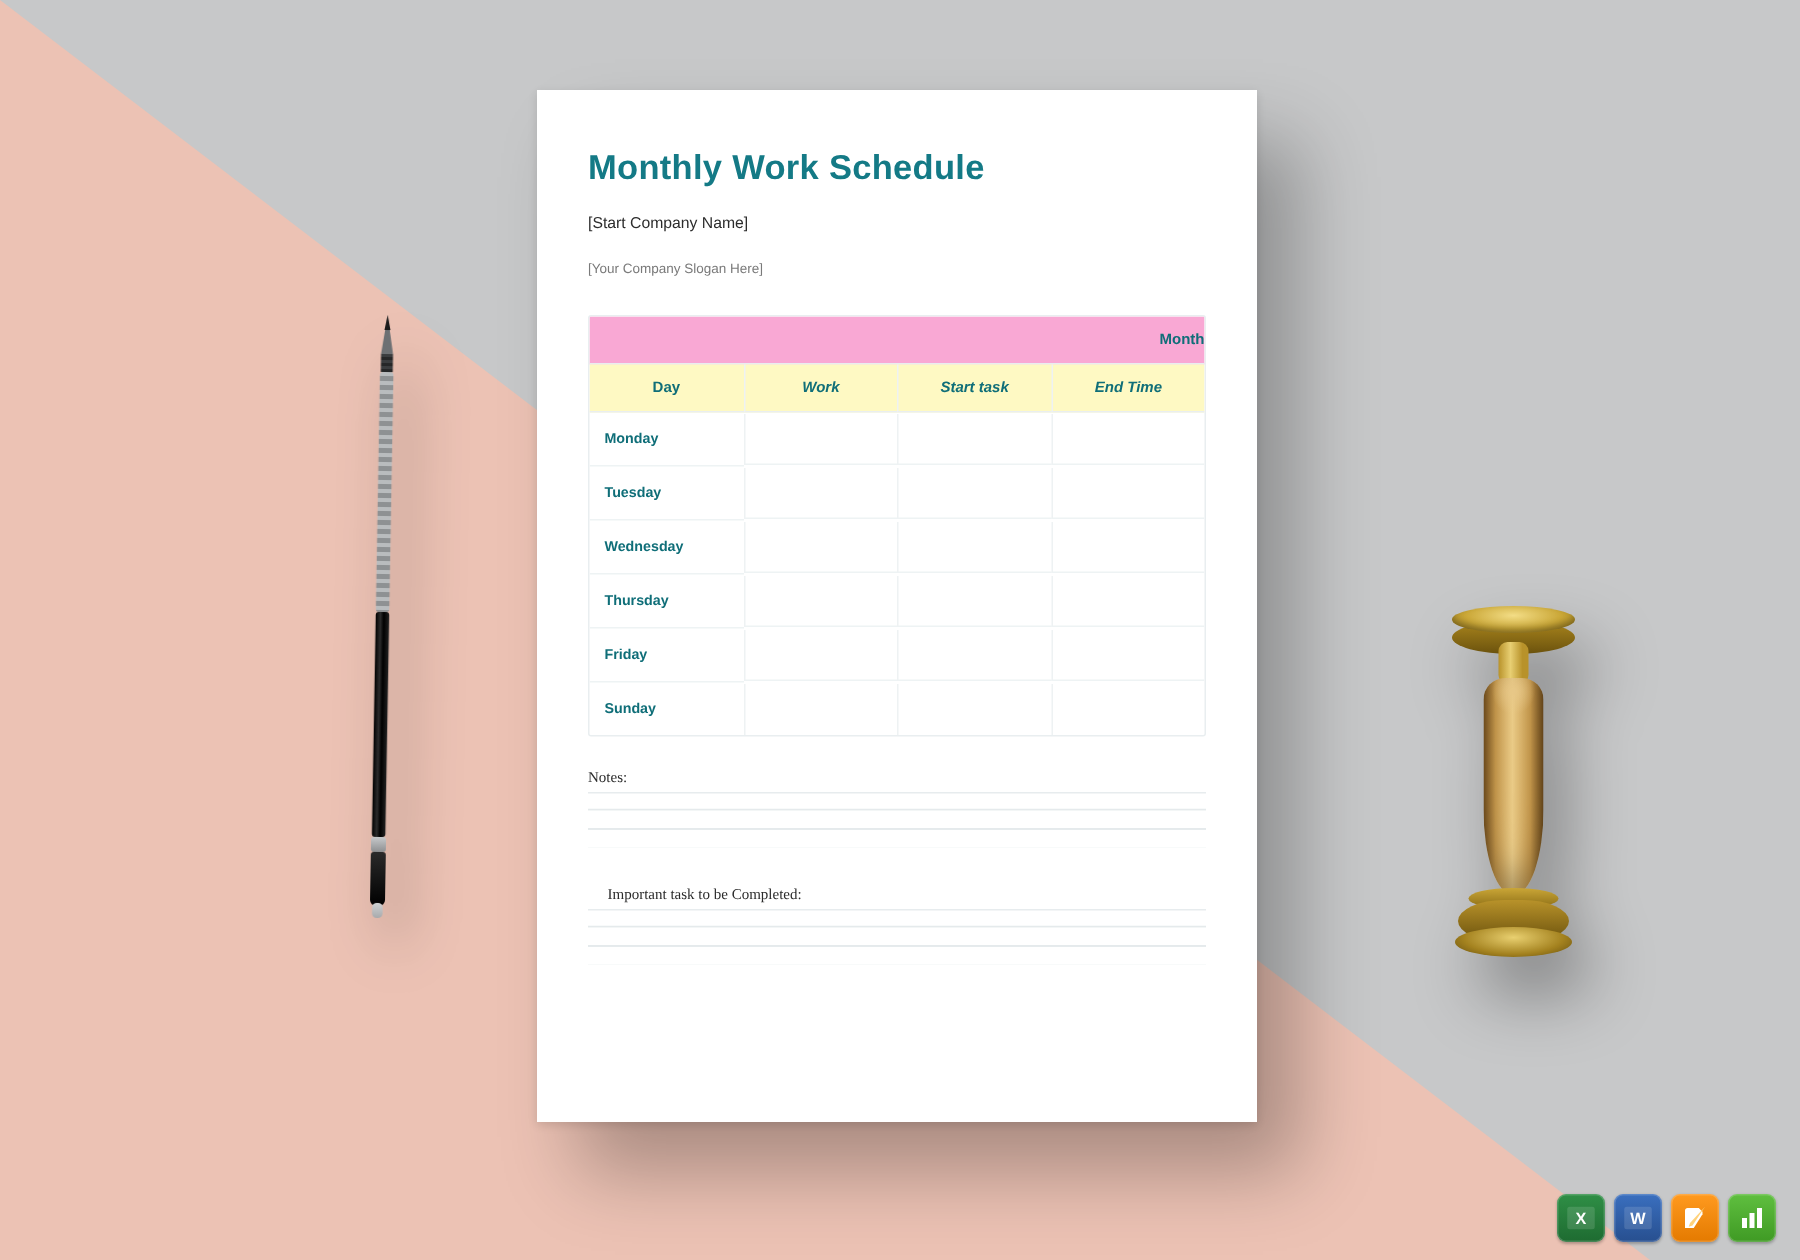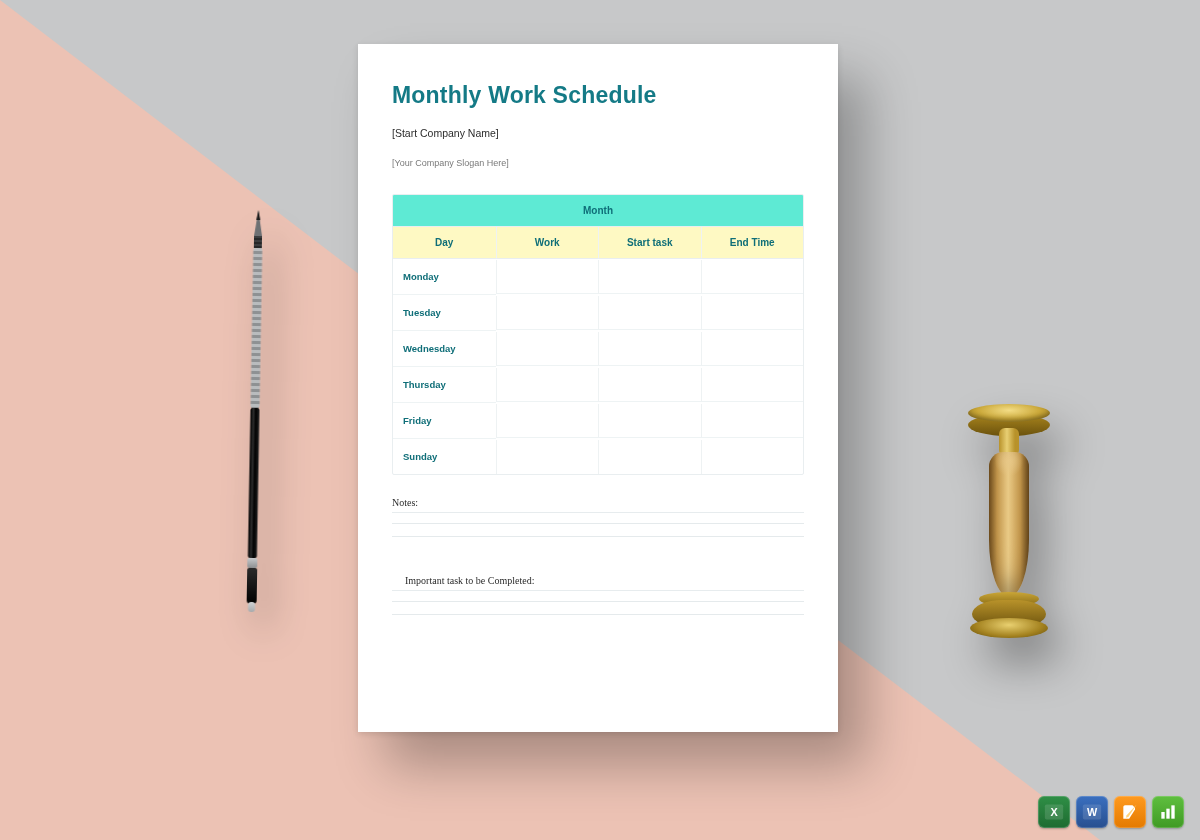--- a/index.html
+++ b/index.html
@@ -12,21 +12,21 @@
   .tri {
     position: absolute;
     left: 0; top: 0;
     width: 0; height: 0;
     border-top: 840px solid transparent;
     border-left: 1100px solid #ecc2b4;
   }
   
   .paper-wrap {
     position: absolute;
-    left: 358px; top: 44px;
+    left: 358px; top: 60px;
     width: 480px; height: 688px;
     background: #ffffff;
     box-shadow: 28px 34px 48px rgba(0,0,0,.28), 0 2px 6px rgba(0,0,0,.12);
   }
   .paper {
     position: absolute;
     left: 34px; top: 38px; right: 34px; bottom: 40px;
   }
   .title {
     color: #147a86;
@@ -38,41 +38,41 @@
   .slogan  { margin-top: 19px; font-size: 9px;  color: #7a7a7a; }
   
   .tbl {
     margin-top: 26px;
     border: 1px solid #e9eef0;
     border-radius: 2px;
     overflow: hidden;
     font-size: 10px;
   }
   .month-row {
-    text-align: center;
+    text-align: right;
     padding: 10px 0;
     color: #0f6e78;
     font-weight: 700;
     border-bottom: 1px solid #e9eef0;
-    background: #5eead4;
+    background: #f9a8d4;
   }
   .hdr, .row {
     display: grid;
     grid-template-columns: 25% 25% 25% 25%;
     align-items: center;
   }
   .hdr { background:#fef9c3; }
   .hdr > div {
     padding: 10px 8px;
     text-align: center;
     color: #0f6e78;
     font-weight: 700;
     border-bottom: 1px solid #e9eef0;
   }
-  .hdr > div + div, .row > div + div { border-left: 1px solid #eef2f3; }
+  .hdr > div + div, .row > div + div { border-left: 1px solid #eef2f3; font-style: italic; }
   .row > div {
     padding: 12px 10px;
     color: #0f6e78;
     font-weight: 700;
     font-size: 9.5px;
     border-bottom: 1px solid #eef3f4;
     min-height: 34px;
   }
   .row:last-child > div { border-bottom: none; }
   .row > div:first-child { text-align: left; }

